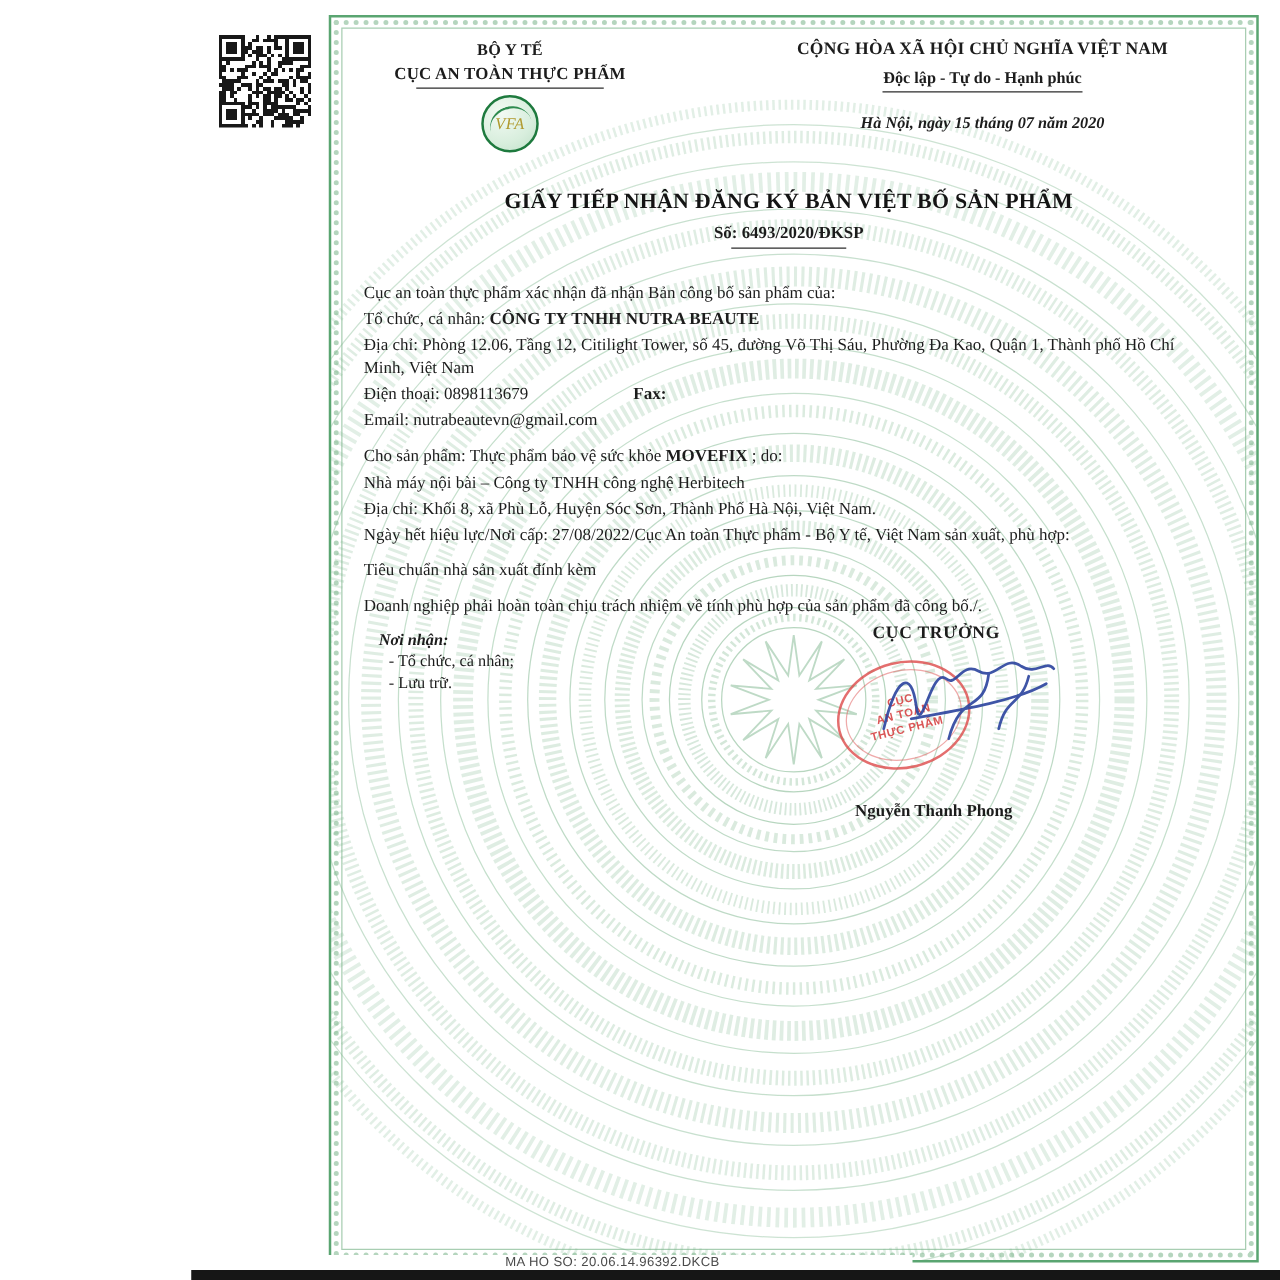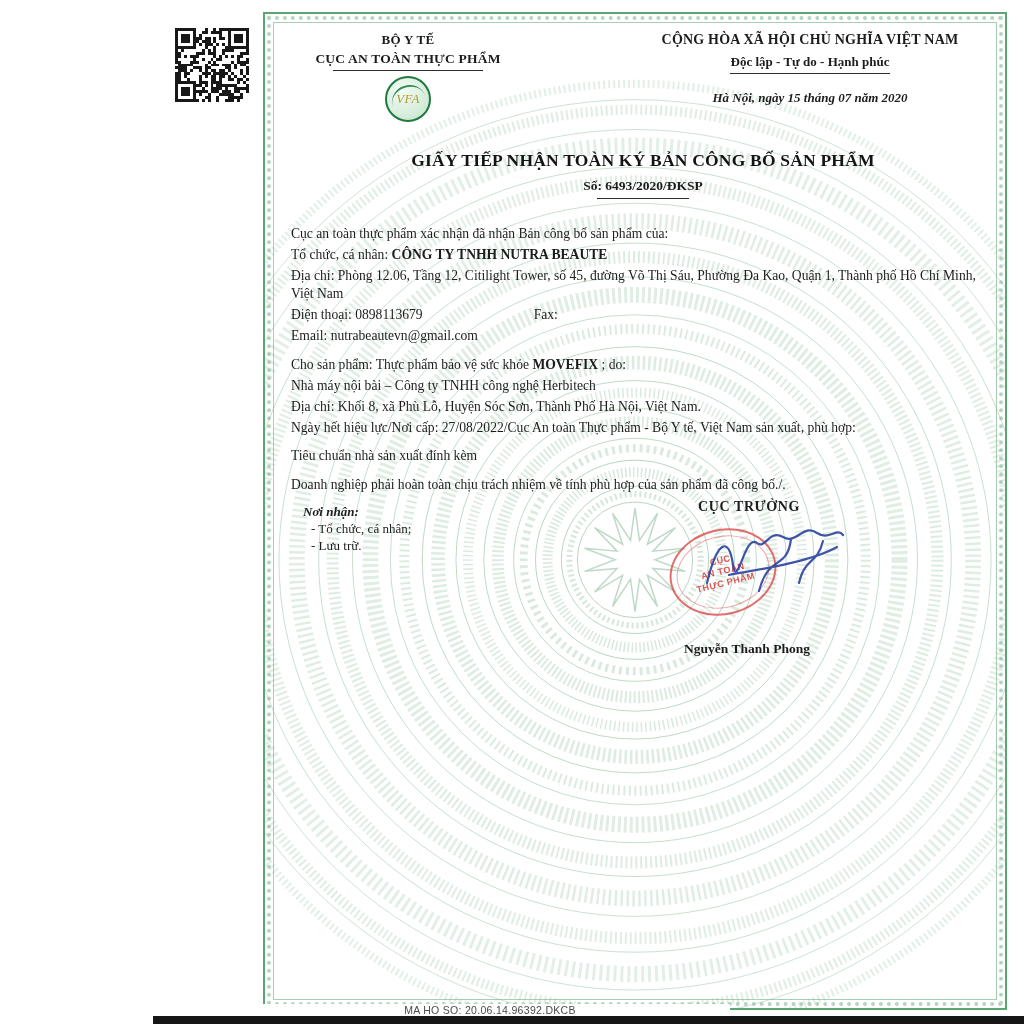--- a/index.html
+++ b/index.html
@@ -18,21 +18,21 @@
     position:absolute;left:263px;top:12px;width:744px;height:998px;
     box-sizing:border-box;border:2px solid #5aa571;background:#fff;
   }
   .document::before{
     content:"";position:absolute;inset:2px;border:4px dotted rgba(121,180,137,.55);pointer-events:none;z-index:2;
   }
   .document::after{
     content:"";position:absolute;inset:8px;border:1px solid rgba(121,180,137,.65);pointer-events:none;z-index:2;
   }
   .drum{position:absolute;left:0;top:0;width:100%;height:100%;z-index:0;}
-  .content{position:relative;z-index:1;box-sizing:border-box;height:100%;padding:18px 6px 0 22px;}
+  .content{position:relative;z-index:1;box-sizing:border-box;height:100%;padding:18px 30px 0 22px;}
 
   
   .header{display:flex;justify-content:space-between;align-items:flex-start;padding:0 14px 0 6px;}
   .h-left{width:230px;text-align:center;}
   .ministry{font-weight:bold;font-size:13px;letter-spacing:.3px;}
   .dept{font-weight:bold;font-size:13.5px;margin-top:3px;letter-spacing:.2px;}
   .rule{height:1px;background:#2c2c2c;width:150px;margin:3px auto 0 auto;}
   .logo{
     width:46px;height:46px;border-radius:50%;margin:5px auto 0 auto;position:relative;
     border:2px solid #1e7a3e;background:radial-gradient(circle at 35% 30%, #f2faf3, #d8eedd 60%, #bfe0c8);
@@ -53,21 +53,21 @@
   .title{
     text-align:center;font-weight:bold;font-size:17.5px;letter-spacing:.2px;margin-top:28px;color:#141414;
   }
   .number{text-align:center;font-weight:bold;font-size:13.5px;margin-top:7px;}
   .num-rule{height:1px;background:#2c2c2c;width:92px;margin:4px auto 0 auto;}
 
   
   .docbody{margin-top:26px;padding:0 4px;}
   .docbody p{margin:2.5px 0;font-size:13.6px;line-height:1.36;}
   .gap{margin-top:10px !important;}
-  .fax{margin-left:111px;font-weight:normal;}
+  .fax{margin-left:84px;font-weight:bold;}
   b{font-weight:bold;}
 
   
   .closing{position:relative;height:190px;}
   .recipients{position:absolute;left:16px;top:6px;font-size:13px;line-height:1.32;}
   .rec-label{font-weight:bold;font-style:italic;}
   .rec-item{padding-left:8px;}
   .director{position:absolute;left:352px;top:2px;width:220px;text-align:center;font-weight:bold;font-size:14px;letter-spacing:.6px;}
   .stamp{
     position:absolute;left:382px;top:32px;width:108px;height:86px;border-radius:50%;
@@ -478,21 +478,21 @@
           </div>
         </div>
         <div class="h-right">
           <div class="country">CỘNG HÒA XÃ HỘI CHỦ NGHĨA VIỆT NAM</div>
           <div class="motto">Độc lập - Tự do - Hạnh phúc</div>
           <div class="rule rule-motto"></div>
           <div class="dateline">Hà Nội, ngày 15 tháng 07 năm 2020</div>
         </div>
       </div>
 
-      <div class="title">GIẤY TIẾP NHẬN TOÀN KÝ BẢN CÔNG BỐ SẢN PHẨM</div>
+      <div class="title">GIẤY TIẾP NHẬN ĐĂNG KÝ BẢN VIỆT BỐ SẢN PHẨM</div>
       <div class="number">Số: 6493/2020/ĐKSP</div>
       <div class="num-rule"></div>
 
       <div class="docbody">
         <p>Cục an toàn thực phẩm xác nhận đã nhận Bản công bố sản phẩm của:</p>
         <p><span>Tổ chức, cá nhân:</span> <b>CÔNG TY TNHH NUTRA BEAUTE</b></p>
         <p>Địa chỉ: Phòng 12.06, Tầng 12, Citilight Tower, số 45, đường Võ Thị Sáu, Phường Đa Kao, Quận 1, Thành phố Hồ Chí Minh, Việt Nam</p>
         <p><span>Điện thoại:</span> <span>0898113679</span><b class="fax">Fax:</b></p>
         <p>Email: nutrabeautevn@gmail.com</p>
         <p class="gap"><span>Cho sản phẩm: Thực phẩm bảo vệ sức khỏe</span> <b>MOVEFIX</b><span> ; do:</span></p>

